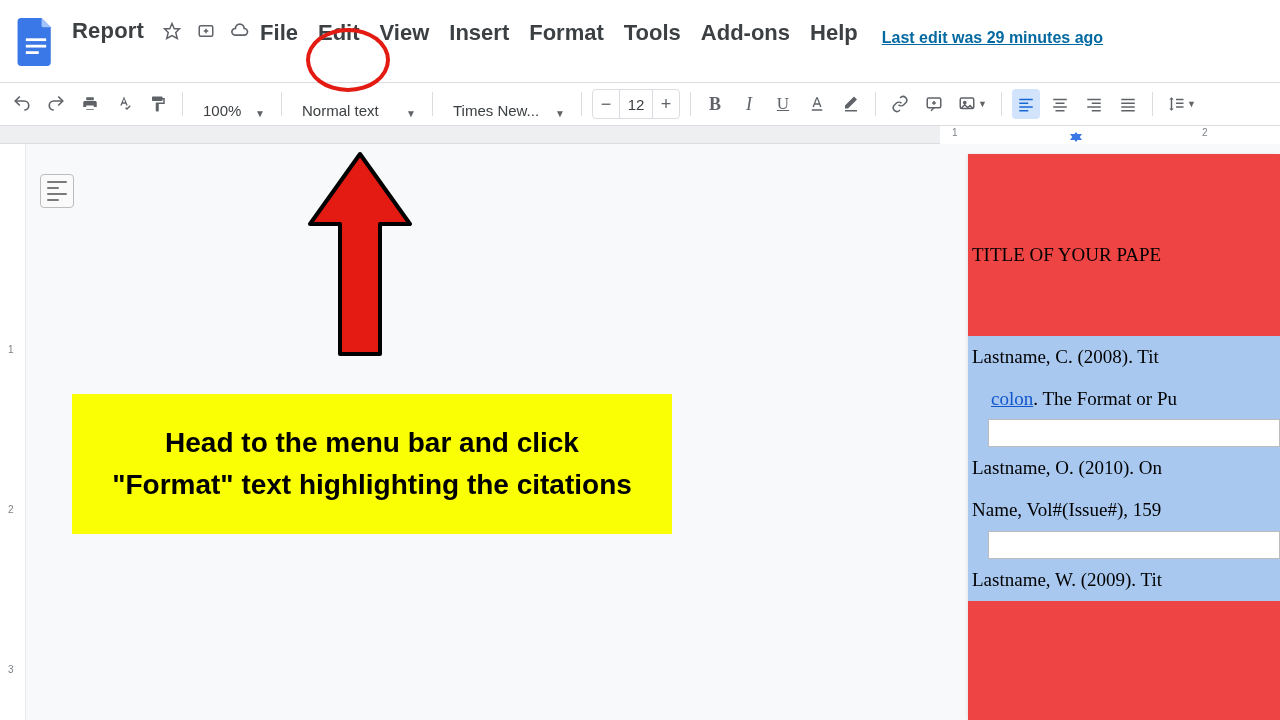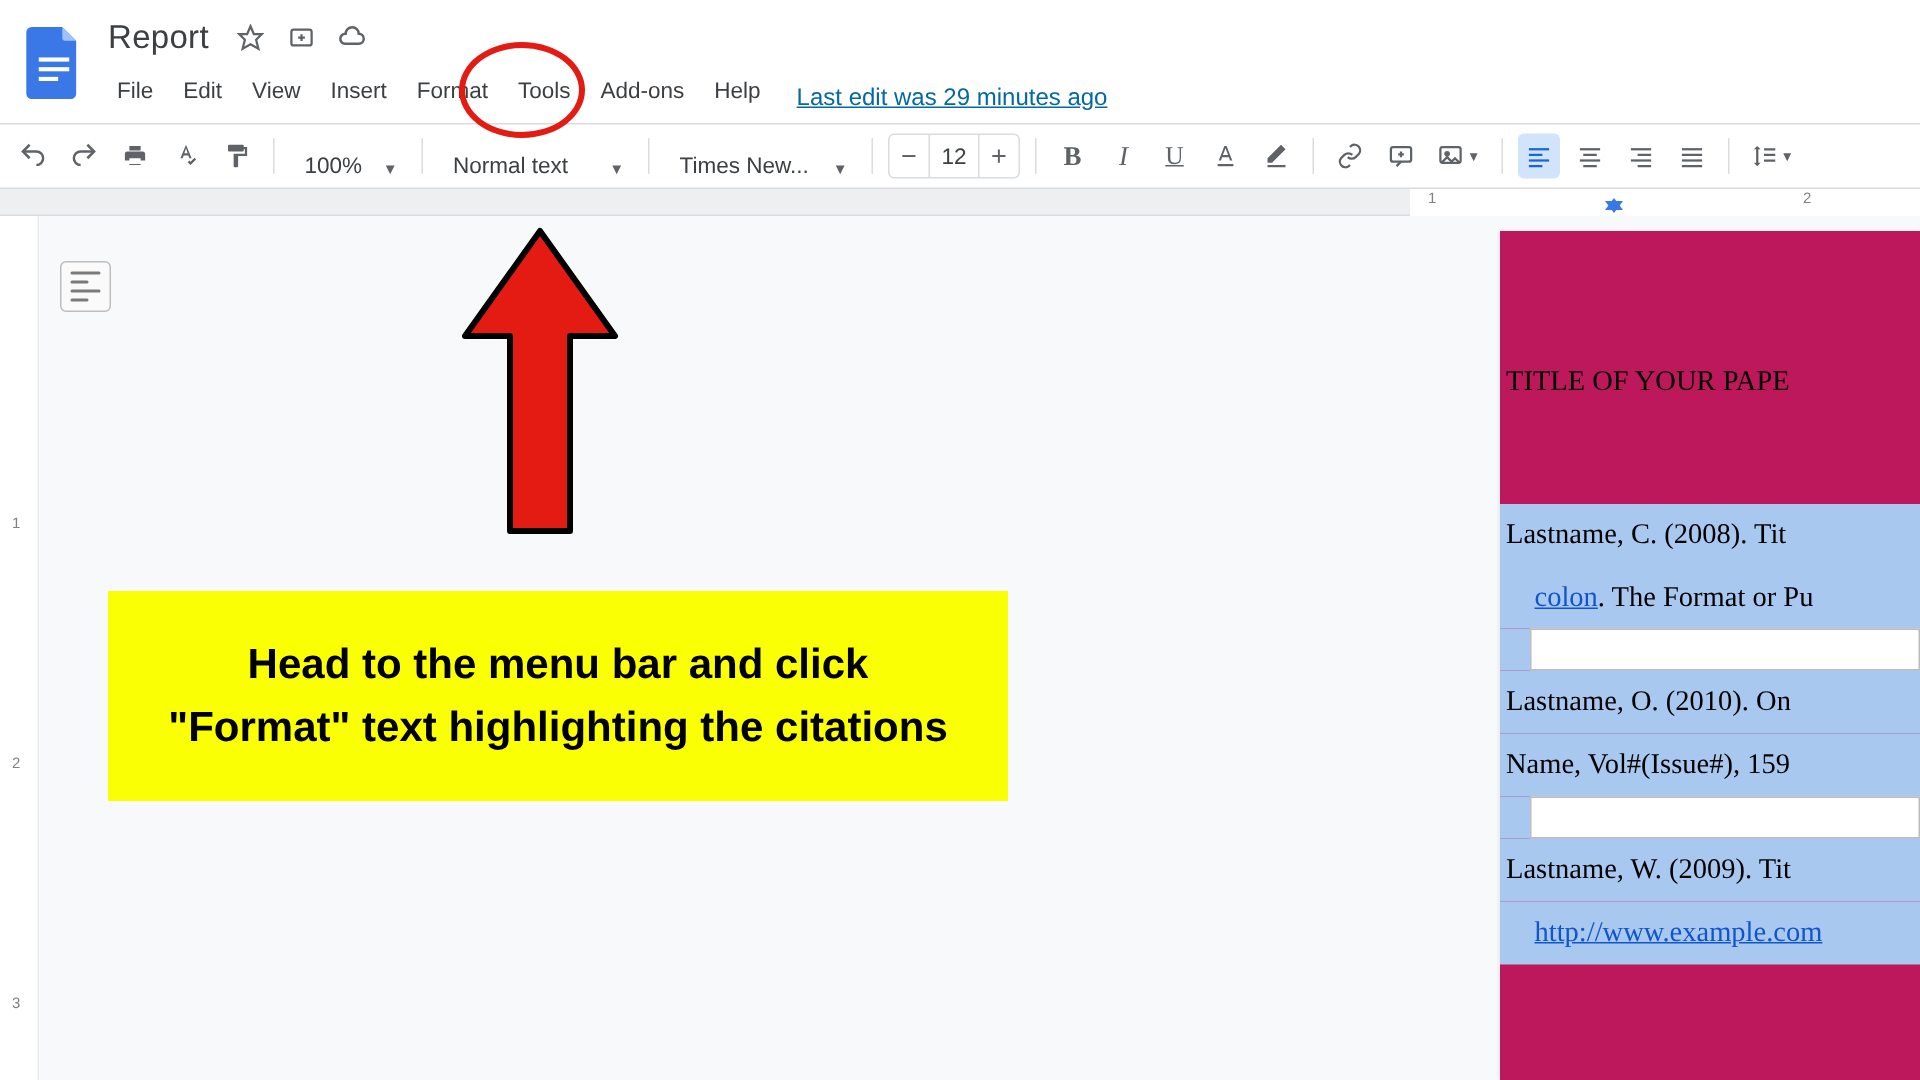--- a/index.html
+++ b/index.html
@@ -21,41 +21,41 @@
   }
   .doc-logo {
     width: 56px;
     height: 56px;
     display:flex;
     align-items:center;
     justify-content:center;
     margin-top:6px;
   }
   .doc-logo svg { width: 40px; height: 48px; }
-  .title-area { display:flex; flex-direction:column; margin-left:4px; }
+  .title-area { display:flex; flex-direction:row; margin-left:4px;font-weight:bold; }
   .title-row { display:flex; align-items:center; gap:14px; padding-top:2px;}
   .doc-title {
     font-size: 22px;
     color:#3c4043;
     letter-spacing: .2px;
     padding: 2px 4px;
   }
   .title-icon {
     color:#5f6368;
     width:20px;height:20px;
     display:flex;align-items:center;justify-content:center;
   }
   .menu-row {
     display:flex;
     align-items:center;
     gap:0;
     margin-top:6px;
   }
   .menu-item {
-    font-size:15px;
+    font-size:22px;
     color:#3c4043;
     padding: 6px 10px;
     cursor:pointer;
     border-radius:4px;
   }
   .last-edit {
     font-size:16px;
     color:#0369a1;
     text-decoration: underline;
     margin-left:14px;
@@ -153,23 +153,23 @@
   }
   .vruler{
     position:absolute;left:0;top:0;bottom:0;width:26px;background:#fff;
     border-right:1px solid #e8eaed;
     font-size:10px;color:#7d8085;
   }
   .vruler .vt{position:absolute;left:8px;}
   .page-strip{
     position:absolute;
     right:0; top:10px;
-    width:280px;
+    width:312px;
     bottom:0;
-    background:#be185d;
+    background:#ef4444;
     box-shadow: -1px 0 3px rgba(0,0,0,.08);
   }
   .page-content{
     font-family: "Times New Roman", Georgia, serif;
     color:#000;
     font-size:19px;
     line-height:2.2;
     padding: 60px 0 0 0;
   }
   .doc-line{
@@ -452,17 +452,16 @@
         <div class="doc-line hl"><span class="link">colon</span><span>. The Format or Pu</span></div>
         <div class="hl">
             <div class="inner-white"></div>
           </div>
         <div class="doc-line hl">Lastname, O. (2010). On</div>
         <div class="doc-line hl">Name, Vol#(Issue#), 159</div>
         <div class="hl">
             <div class="inner-white"></div>
           </div>
         <div class="doc-line hl">Lastname, W. (2009). Tit</div>
-        <div class="doc-line hl"><span class="link">http://www.example.com</span></div>
       </div>
     </div>
   </div>
 </div>
 
 </body></html>

